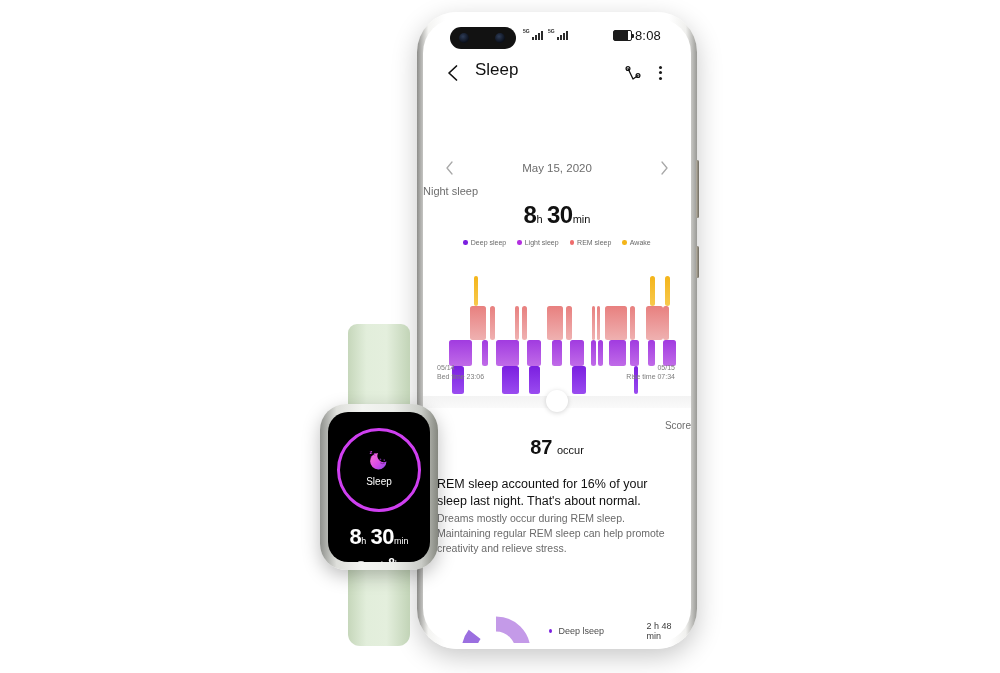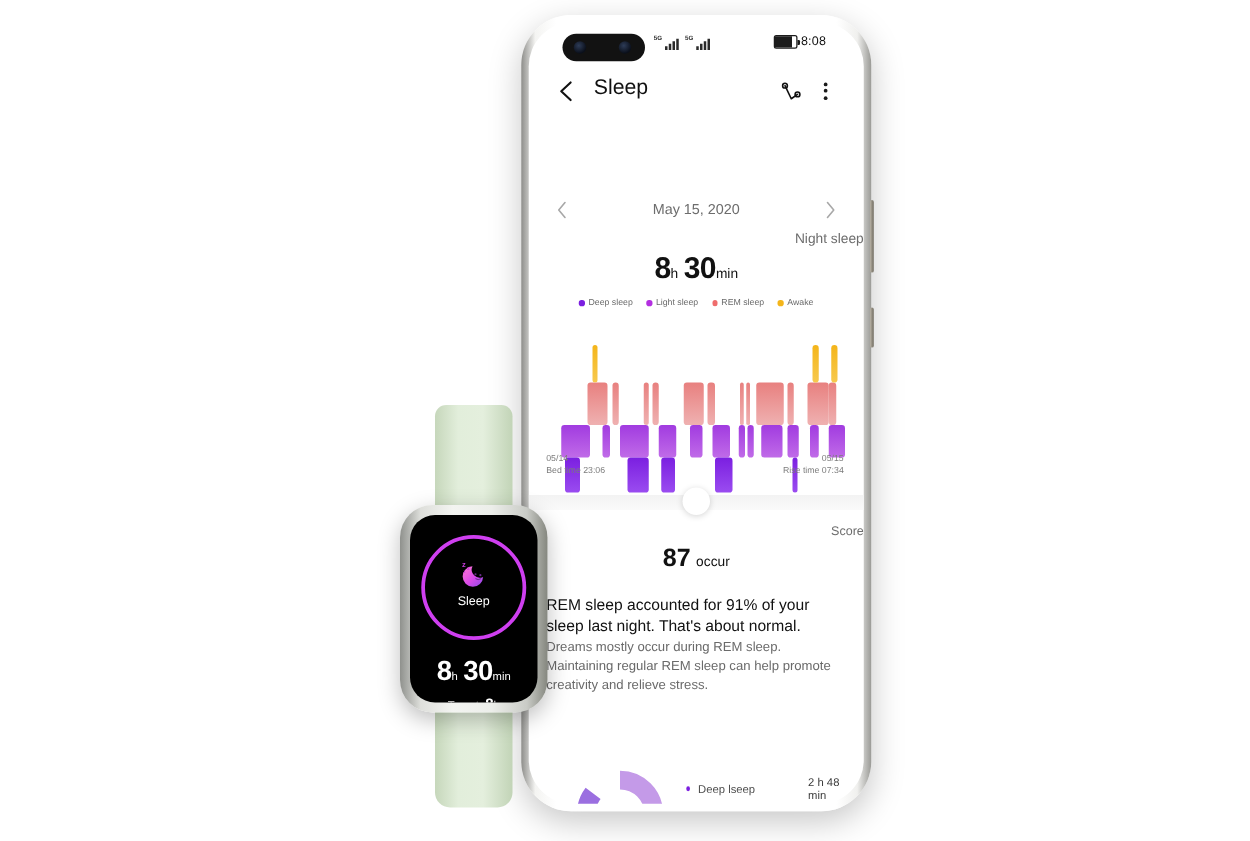--- a/index.html
+++ b/index.html
@@ -39,21 +39,21 @@
   .sig{position:absolute;top:11px;display:flex;align-items:flex-end;gap:1px;height:11px;}
   .sig.s1{left:100px;} .sig.s2{left:125px;}
   .sig .g{font-size:5px;color:#2b2b2b;line-height:1;margin-right:1px;align-self:flex-start;font-weight:700;}
   .sig i{display:block;width:2px;background:#2b2b2b;}
   .sig i:nth-of-type(1){height:3px;} .sig i:nth-of-type(2){height:5px;}
   .sig i:nth-of-type(3){height:7px;} .sig i:nth-of-type(4){height:9px;}
   .battwrap{position:absolute;right:30px;top:10px;display:flex;align-items:center;gap:3px;}
   .batt{width:17px;height:9px;border:1px solid #1c1c1c;border-radius:2px;position:relative;
     background:linear-gradient(90deg,#1c1c1c 82%,#fff 82%);}
   .batt:after{content:"";position:absolute;right:-3px;top:2.5px;width:2px;height:4px;background:#1c1c1c;border-radius:0 1px 1px 0;}
-  .clock{font-size:10px;color:#111;letter-spacing:.2px;text-align:right;}
+  .clock{font-size:13px;color:#111;letter-spacing:.2px;text-align:right;}
 
   
   .appbar{position:absolute;left:0;top:38px;width:100%;height:40px;}
   .backarrow{position:absolute;left:20px;top:6px;width:22px;height:22px;cursor:pointer;}
   .backarrow svg{display:block;}
   .apptitle{position:absolute;left:52px;top:4px;font-size:17px;color:#111;font-weight:400;}
   .share-ic{position:absolute;right:48px;top:7px;width:20px;height:20px;cursor:pointer;}
   .kebab{position:absolute;right:22px;top:7px;width:18px;height:20px;cursor:pointer;}
   .kebab i{display:block;width:3px;height:3px;border-radius:50%;background:#1a1a1a;margin:2.6px auto;}
 
@@ -64,21 +64,21 @@
   .tab.active:after{content:"";position:absolute;left:0;right:0;bottom:0;height:2px;background:#f06a11;border-radius:2px;}
 
   
   .page{position:absolute;left:0;top:140px;width:100%;bottom:0;}
 
   .datebar{position:relative;height:26px;}
   .datebar .chev{position:absolute;top:1px;width:18px;height:18px;cursor:pointer;}
   .datebar .chev.l{left:18px;} .datebar .chev.r{right:18px;}
   .datetxt{text-align:center;font-size:11.5px;color:#6d6d6d;line-height:20px;}
 
-  .nightlbl{text-align:right;font-size:11px;color:#6d6d6d;margin-top:1px;padding-left:41px;}
+  .nightlbl{text-align:left;font-size:11px;color:#6d6d6d;margin-top:1px;}
   .bigdur{text-align:center;margin-top:4px;color:#111;}
   .bigdur .n{font-size:24px;font-weight:700;letter-spacing:-.5px;}
   .bigdur .u{font-size:11px;font-weight:400;}
 
   .legend{display:flex;justify-content:center;gap:11px;margin-top:10px;}
   .lg{display:flex;align-items:center;gap:3px;font-size:7px;color:#6a6a6a;}
   .dot{width:4.5px;height:4.5px;border-radius:50%;display:block;}
 
   
   .chartwrap{position:absolute;left:0;top:118px;width:100%;height:118px;}
@@ -284,21 +284,21 @@
         <div class="divider"></div>
         <div class="handle"></div>
 
         <div class="scorelbl">Score</div>
         <div class="scoreval">
           <span class="n">87</span>
           <span class="u">occur</span>
         </div>
 
         <div class="insight">
-          <div class="hl">REM sleep accounted for 91% of your sleep last night. That's about normal.</div>
+          <div class="hl">REM sleep accounted for 16% of your sleep last night. That's about normal.</div>
           <div class="sub">Dreams mostly occur during REM sleep. Maintaining regular REM sleep can help promote creativity and relieve stress.</div>
         </div>
 
         <div class="breakdown">
           <div class="donut">
             <svg width="74" height="74" viewBox="0 0 74 74">
               <circle cx="37" cy="37" r="27" fill="none" stroke="#c49ae8" stroke-width="15" stroke-dasharray="64.5 105.2" stroke-dashoffset="0" transform="rotate(-90 37 37)"></circle>
               <circle cx="37" cy="37" r="27" fill="none" stroke="#efb1b1" stroke-width="15" stroke-dasharray="56 113.7" stroke-dashoffset="-66.5" transform="rotate(-90 37 37)"></circle>
               <circle cx="37" cy="37" r="27" fill="none" stroke="#9b6fe0" stroke-width="15" stroke-dasharray="20 149.7" stroke-dashoffset="-124.5" transform="rotate(-90 37 37)"></circle>
             </svg>

